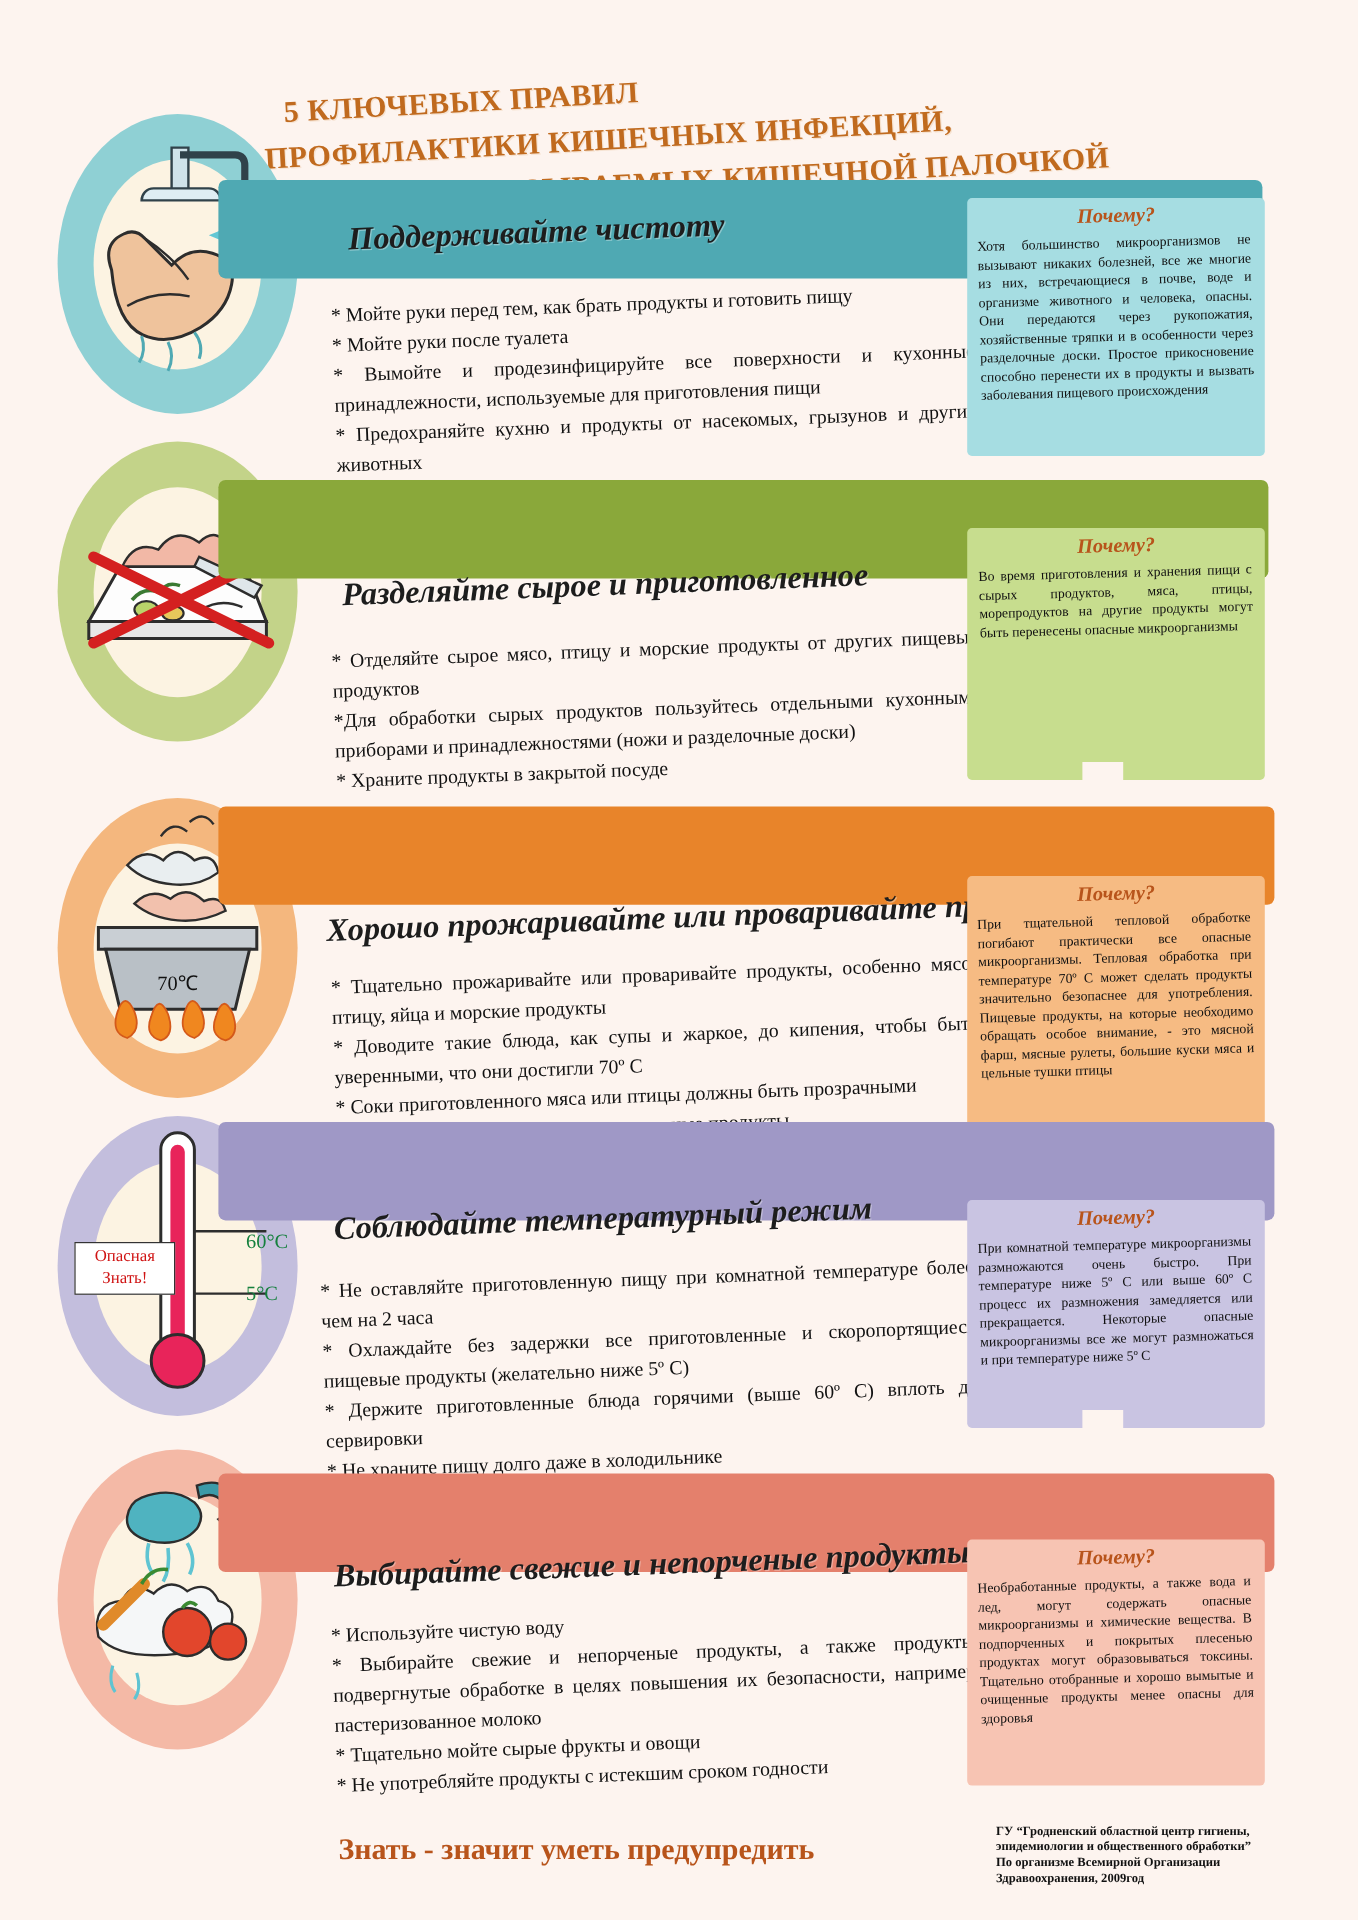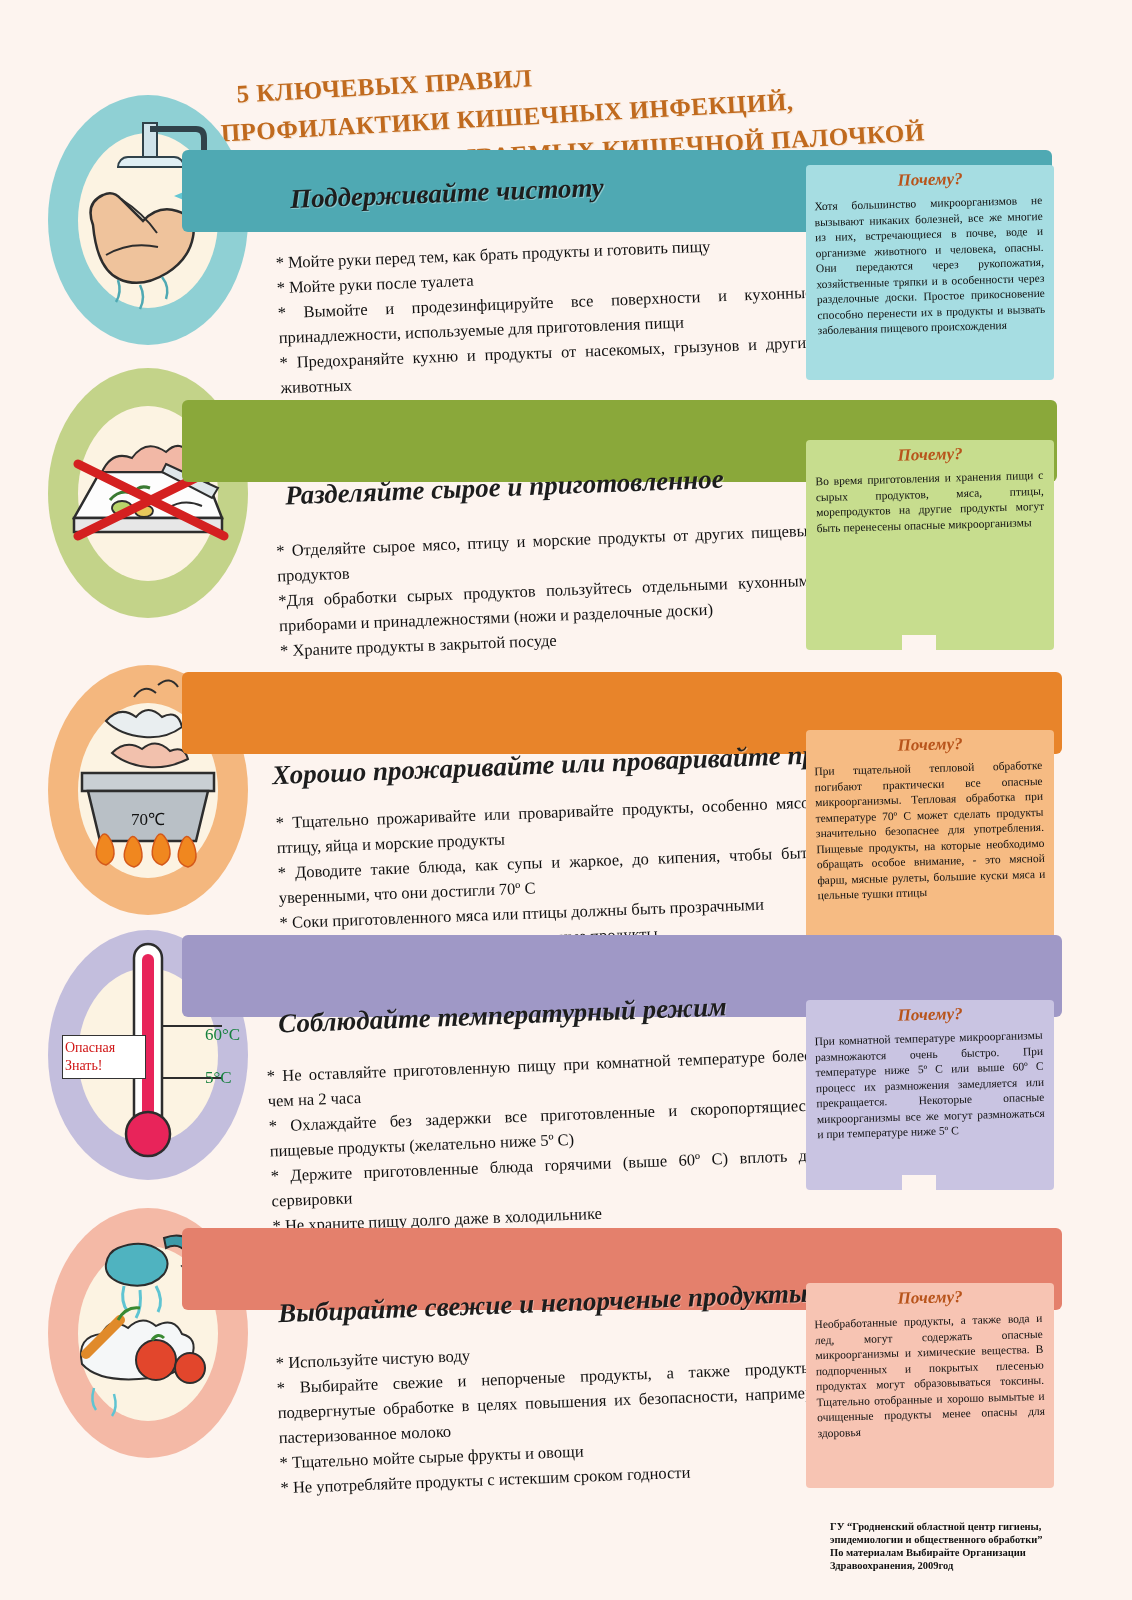--- a/index.html
+++ b/index.html
@@ -113,21 +113,21 @@
     font-size:10.5px;line-height:13px;color:#111;font-weight:bold;
     font-family:"Liberation Serif", serif;
   }
   .credits .u{}
 
   
   .ill{position:absolute;left:0;top:0;width:200px;height:250px;}
   .dangerzone{
     position:absolute;left:62px;top:1035px;width:78px;
     border:1px solid #333;background:#fff;
-    color:#d01414;font-size:14px;text-align:left;line-height:18px;
+    color:#d01414;font-size:14px;text-align:center;line-height:18px;
     padding:3px 2px;font-family:"Liberation Serif", serif;
   }
   .tlabel{position:absolute;font-size:17px;color:#15803d;font-family:"Liberation Serif", serif;}
 </style>
 </head>
 <body>
 
 <div class="poster">
 
   <div class="title">
@@ -296,20 +296,21 @@
     <div class="body-text" style="white-space:pre-line;">* Используйте чистую воду
 *  Выбирайте  свежие  и  непорченые  продукты,  а  также продукты, подвергнутые обработке в целях повышения их безопасности, например, пастеризованное молоко
 * Тщательно мойте сырые фрукты и овощи
 * Не употребляйте продукты с истекшим сроком годности</div>
     <div class="why-box" style="background: rgb(247, 196, 179);">
       <div class="why-title">Почему?</div>
       <div class="why-text">Необработанные продукты, а также вода и лед, могут содержать опасные микроорганизмы   и   химические вещества.   В   подпорченных   и покрытых плесенью продуктах могут образовываться токсины. Тщательно отобранные  и  хорошо  вымытые  и очищенные  продукты  менее  опасны для здоровья</div>
     </div>
   </div>
 
+  <div class="footer-slogan">Знать - значит уметь предупредить</div>
   <div class="credits">
     <div class="u">ГУ “Гродненский областной центр гигиены,</div>
     <div class="u">эпидемиологии и общественного обработки”</div>
-    <div>По материалам Выбирайте Организации</div>
+    <div>По организме Всемирной Организации</div>
     <div>Здравоохранения, 2009год</div>
   </div>
 
 </div>
 
 </body></html>

